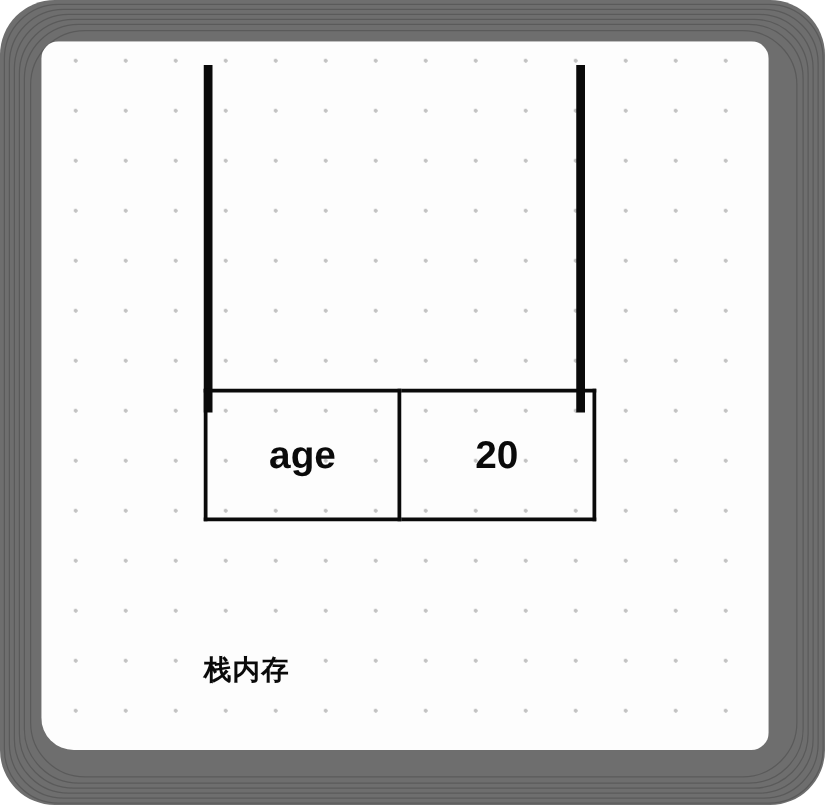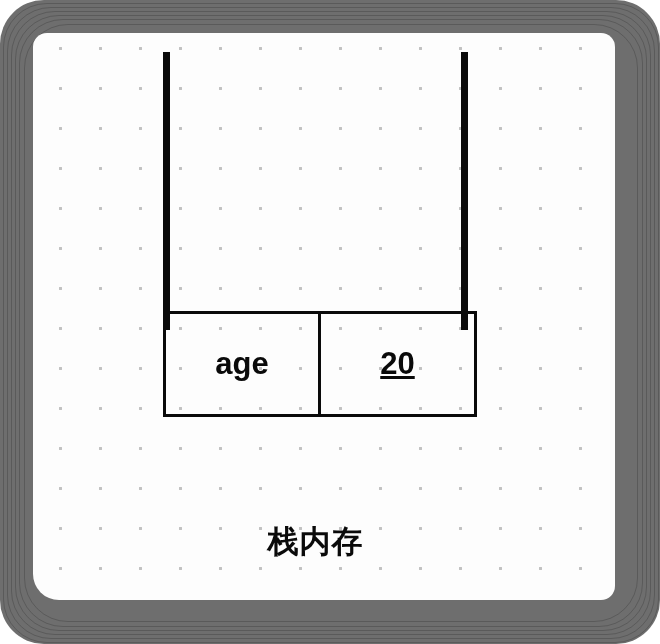--- a/index.html
+++ b/index.html
@@ -80,36 +80,36 @@
     height: 100px;
     text-align: center;
     vertical-align: middle;
     color: #0a0a0a;
     font-weight: bold;
     font-size: 31px;
     font-family: "Liberation Sans", "DejaVu Sans", sans-serif;
     padding: 0;
   }
   #stack-table td.cell-key   { width: 152px; margin-left: 46px; }
-  #stack-table td.cell-value { width: 153px; text-decoration: underline; }
+  #stack-table td.cell-value { width: 153px; }
 
   .value-cjk {
     font-family: "DejaVu Sans", "Liberation Sans", sans-serif;
     font-size: 28px;
   }
 
   #caption {
     position: absolute;
     left: 130px;
     top: 488px;
     width: 305px;
-    text-align: center;
+    text-align: left;
     font-family: "DejaVu Sans", "Liberation Sans", sans-serif;
     font-weight: bold;
-    font-size: 31px;
+    font-size: 22px;
     color: #0a0a0a;
     letter-spacing: 1px;
   }
 </style>
 </head>
 <body>
 
 <div id="frame">
   <div class="shadow-band" style="left:3px;  top:3px;  width:654px; height:638px;"></div>
   <div class="shadow-band" style="left:7px;  top:7px;  width:646px; height:630px;"></div>

